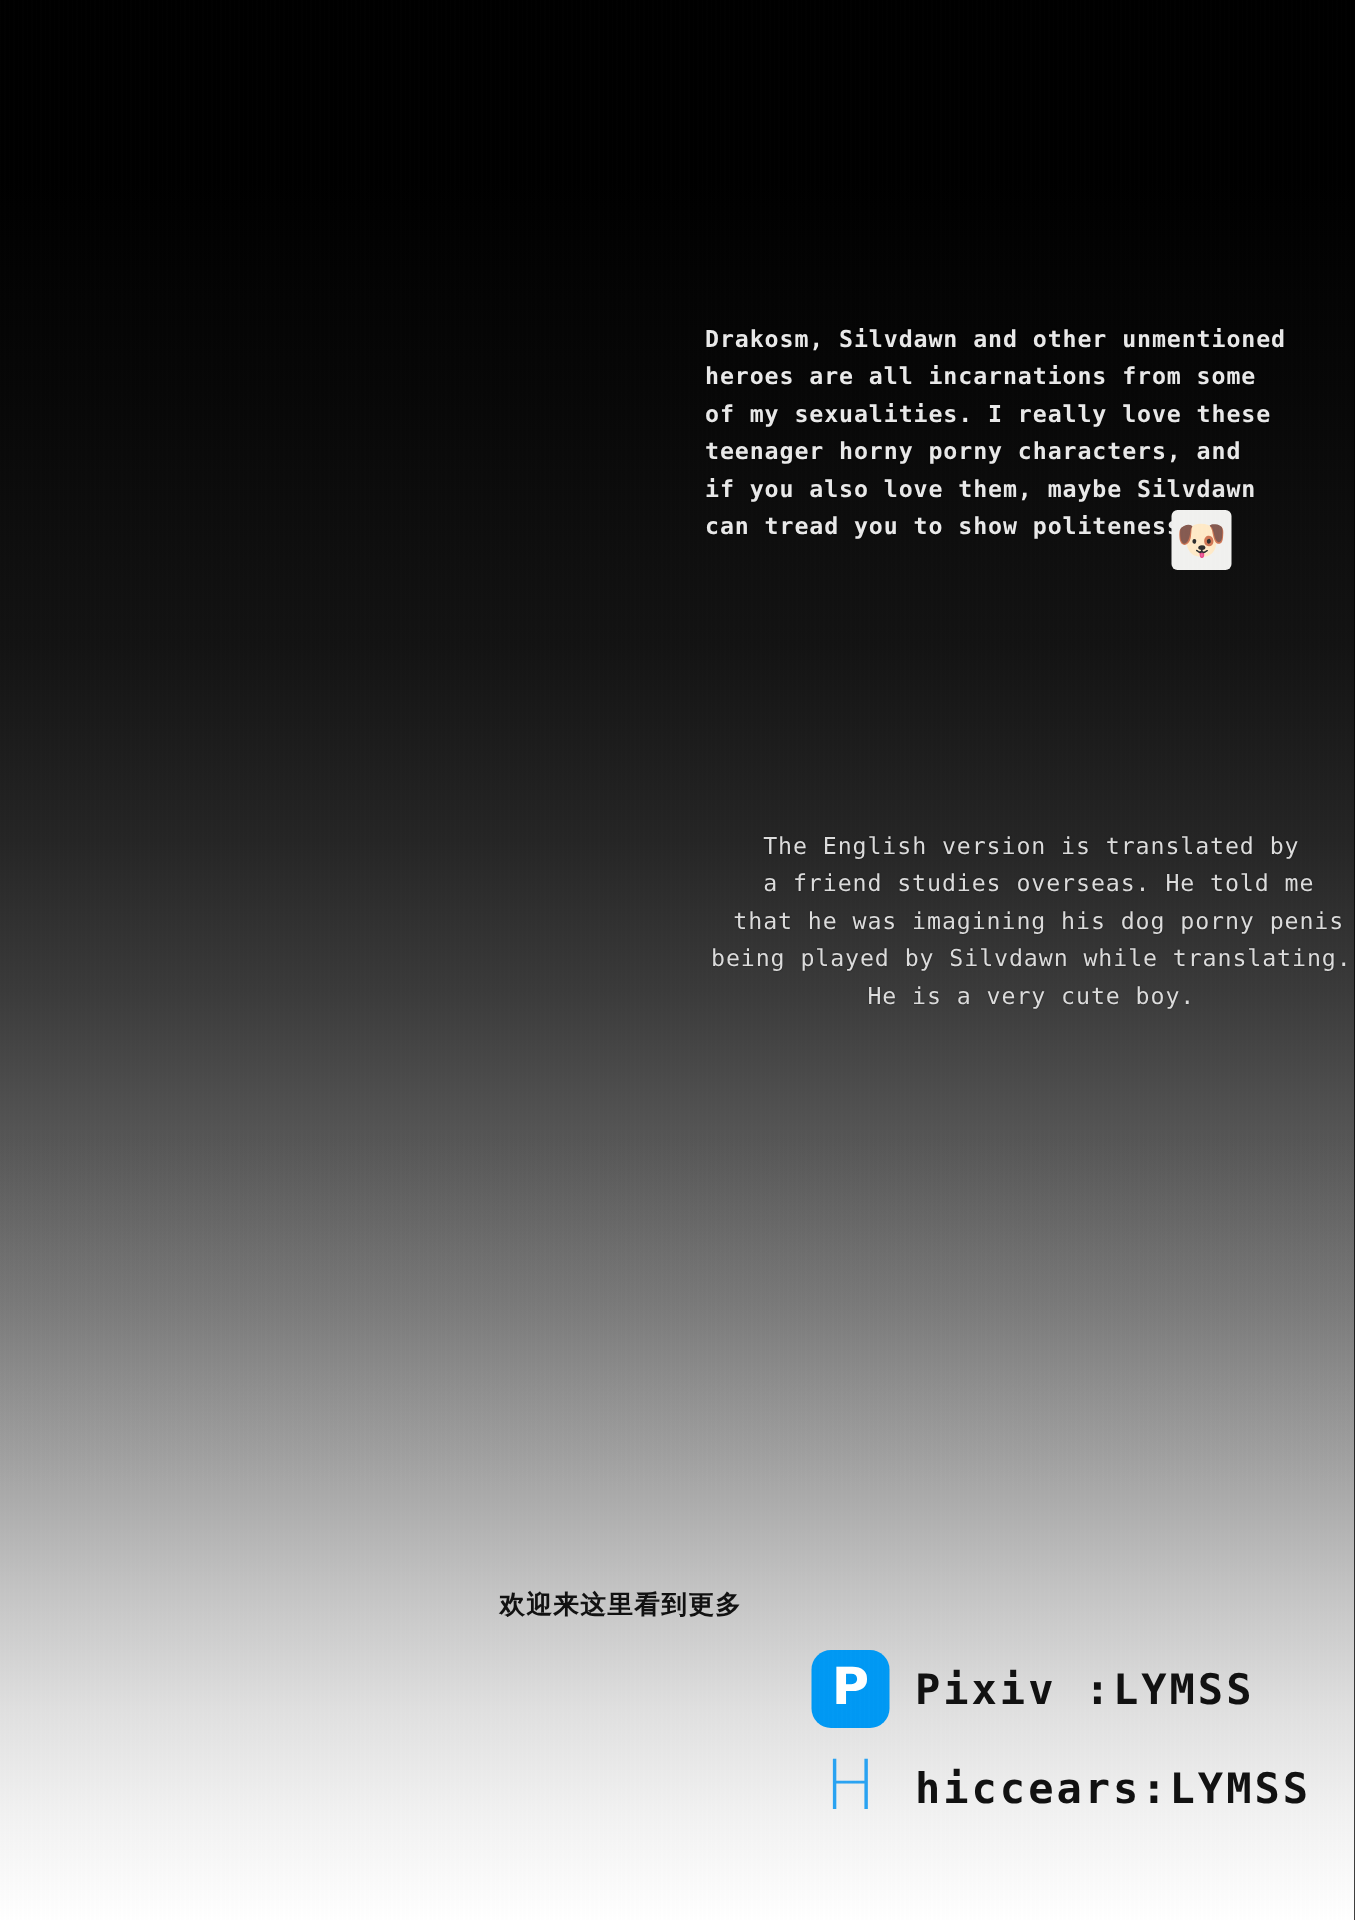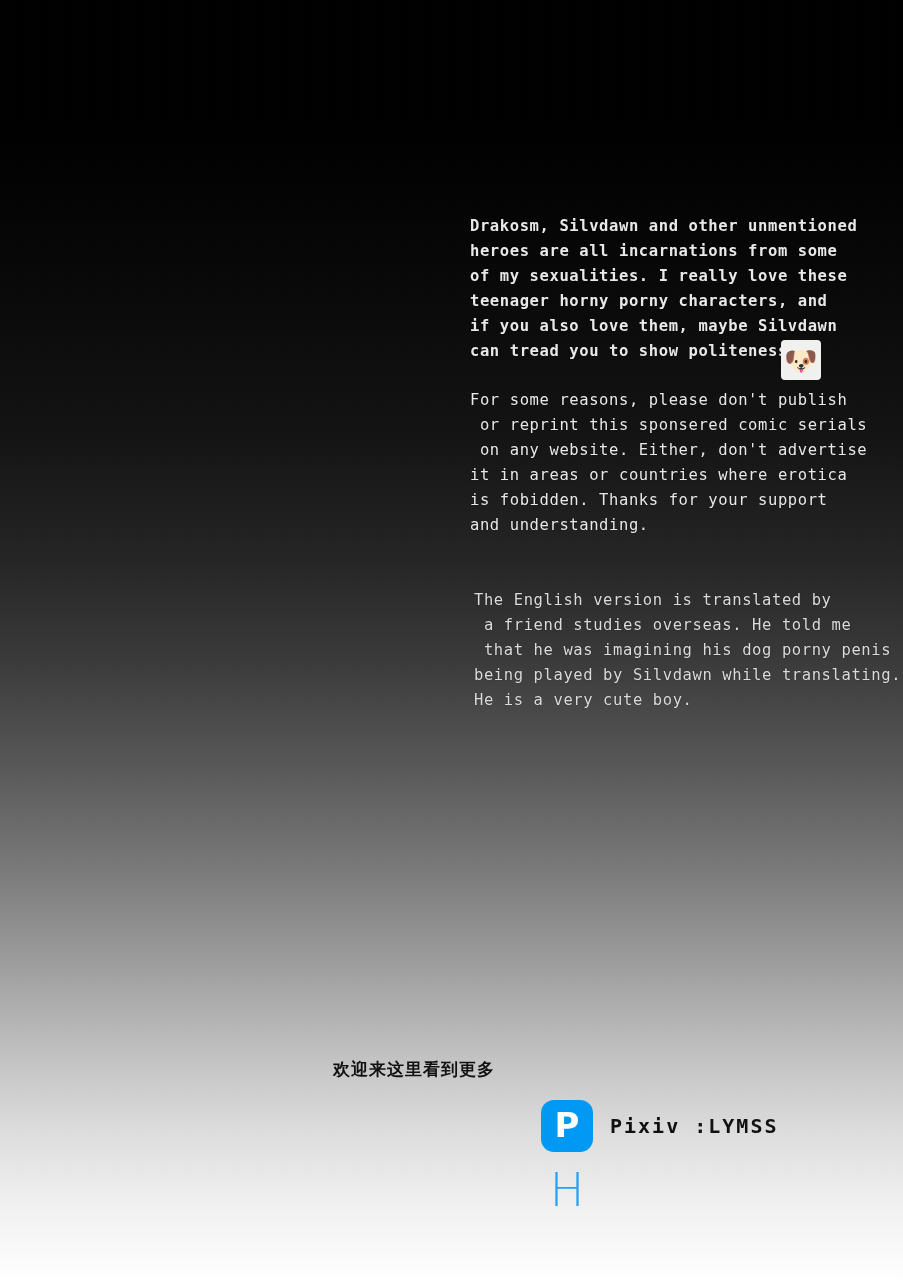--- a/index.html
+++ b/index.html
@@ -59,23 +59,24 @@
     letter-spacing: 0.6px;
     white-space: pre;
     text-shadow: 0 0 1px rgba(0,0,0,0.6);
   }
 
   #para1 { top: 78px; }
   #para2 { top: 214px; font-weight: bold; }
   #para3 { top: 388px; }
 
   #para4 {
-    top: 588px;
+    top: 552px;
     left: 474px;
     color: #dcdcdc;
+    text-align: center;
   }
 
   .emoji-badge {
     position: absolute;
     left: 781px;
     top: 340px;
     width: 40px;
     height: 40px;
     border-radius: 4px;
     background: #f1f1ef;
@@ -118,21 +119,21 @@
     width: 54px;
     height: 54px;
     flex: 0 0 54px;
     display: flex;
     align-items: center;
     justify-content: center;
   }
 
   .link-label {
     font-family: "DejaVu Sans Mono", monospace;
-    font-size: 20px;
+    font-size: 28px;
     font-weight: bold;
     letter-spacing: 2px;
     color: #111;
     margin-left: 16px;
     white-space: pre;
   }
 
   .pixiv-icon {
     width: 52px;
     height: 52px;
@@ -176,26 +177,20 @@
 
   <div class="text-block" id="para2">Drakosm, Silvdawn and other unmentioned
 heroes are all incarnations from some
 of my sexualities. I really love these
 teenager horny porny characters, and
 if you also love them, maybe Silvdawn
 can tread you to show politeness.</div>
 
   <div class="emoji-badge">🐶</div>
 
-  <div class="text-block" id="para3">For some reasons, please don't publish
- or reprint this sponsered comic serials
- on any website. Either, don't advertise
-it in areas or countries where erotica
-is fobidden. Thanks for your support
-and understanding.</div>
 
   <div class="text-block" id="para4">The English version is translated by
  a friend studies overseas. He told me
  that he was imagining his dog porny penis
 being played by Silvdawn while translating.
 He is a very cute boy.</div>
 
   <div id="footer">
 
     <div id="footer-title">欢迎来这里看到更多</div>
@@ -208,16 +203,17 @@
       </div>
       <div class="link-label">Pixiv :LYMSS</div>
     </div>
 
     <div class="link-row" id="row-hiccears">
       <div class="link-icon">
         <div class="hiccears-icon">
           <span class="glyph">H</span>
         </div>
       </div>
+      <div class="link-label">hiccears:LYMSS</div>
     </div>
 
   </div>
 </div>
 
 </body></html>

